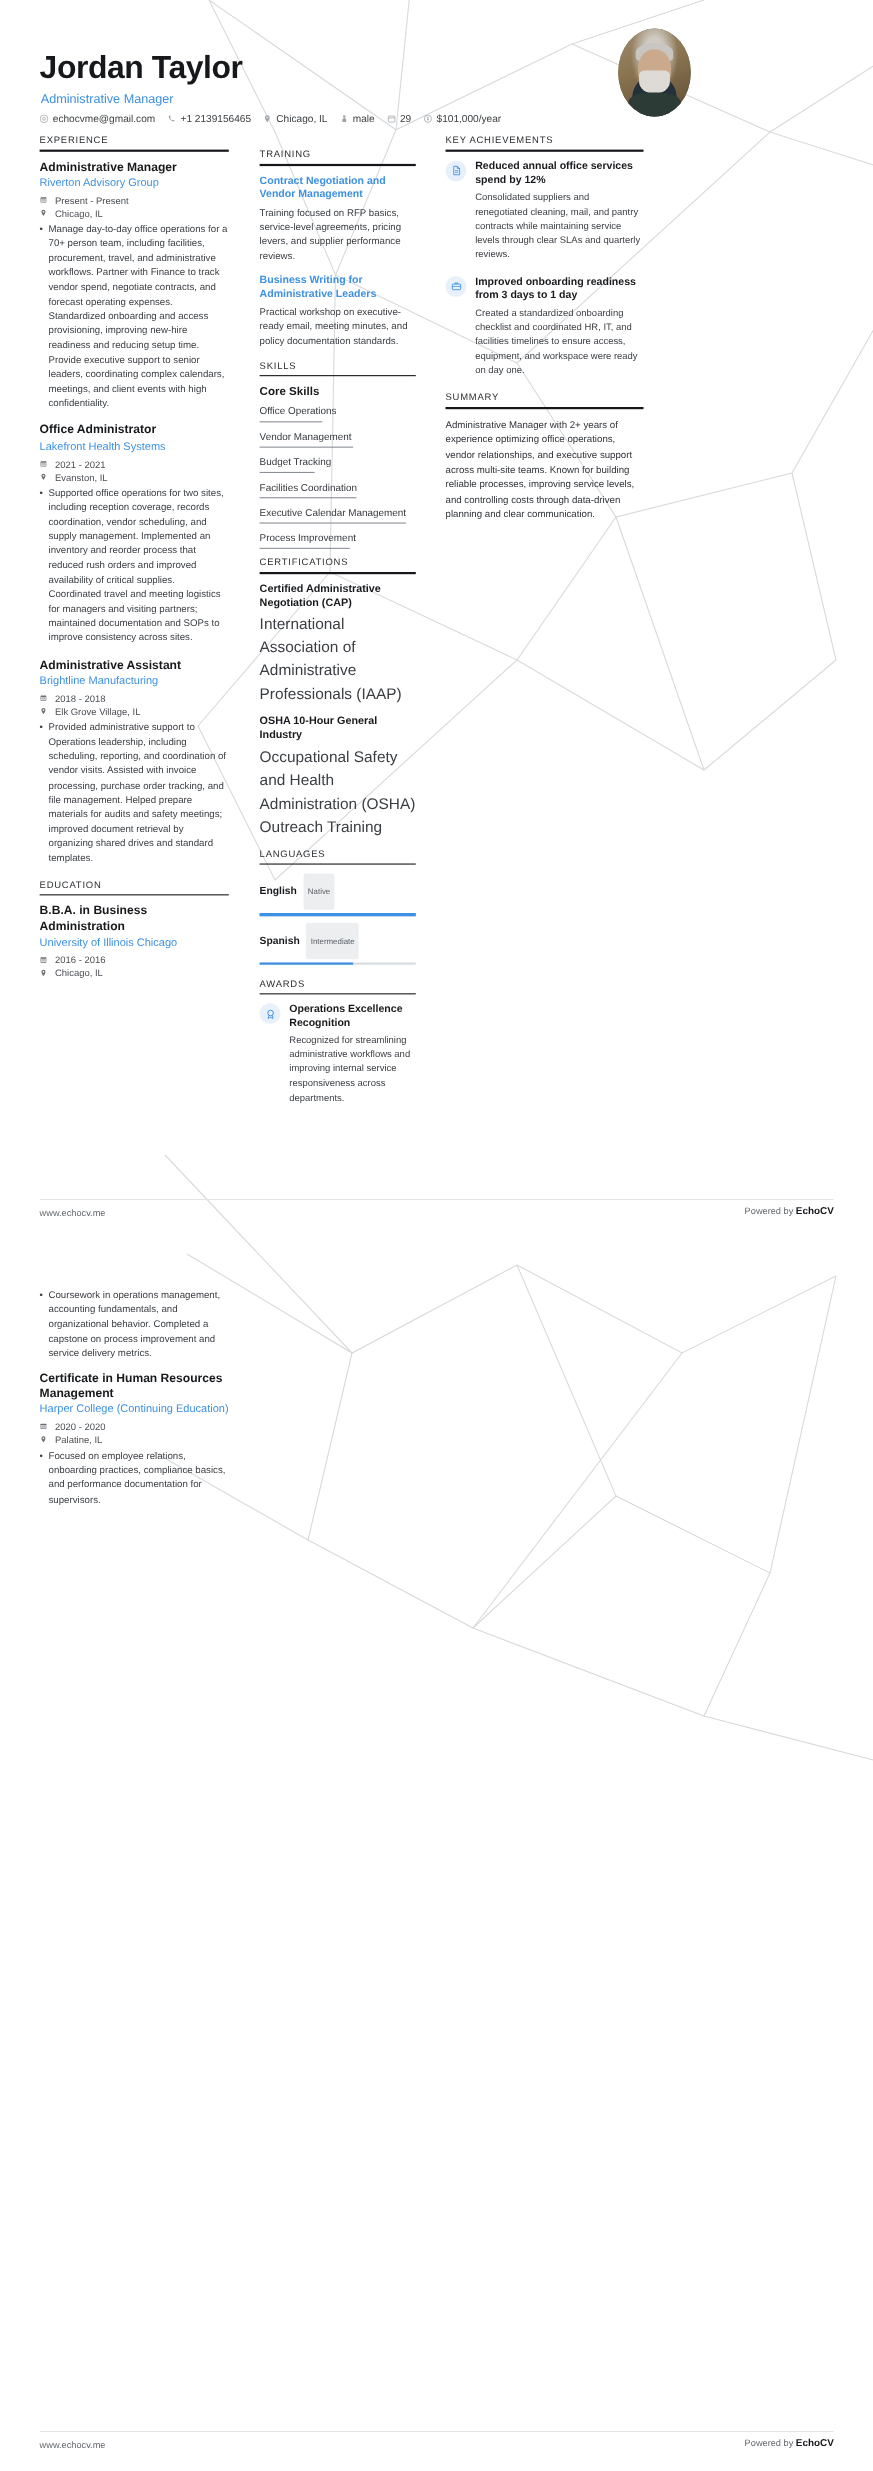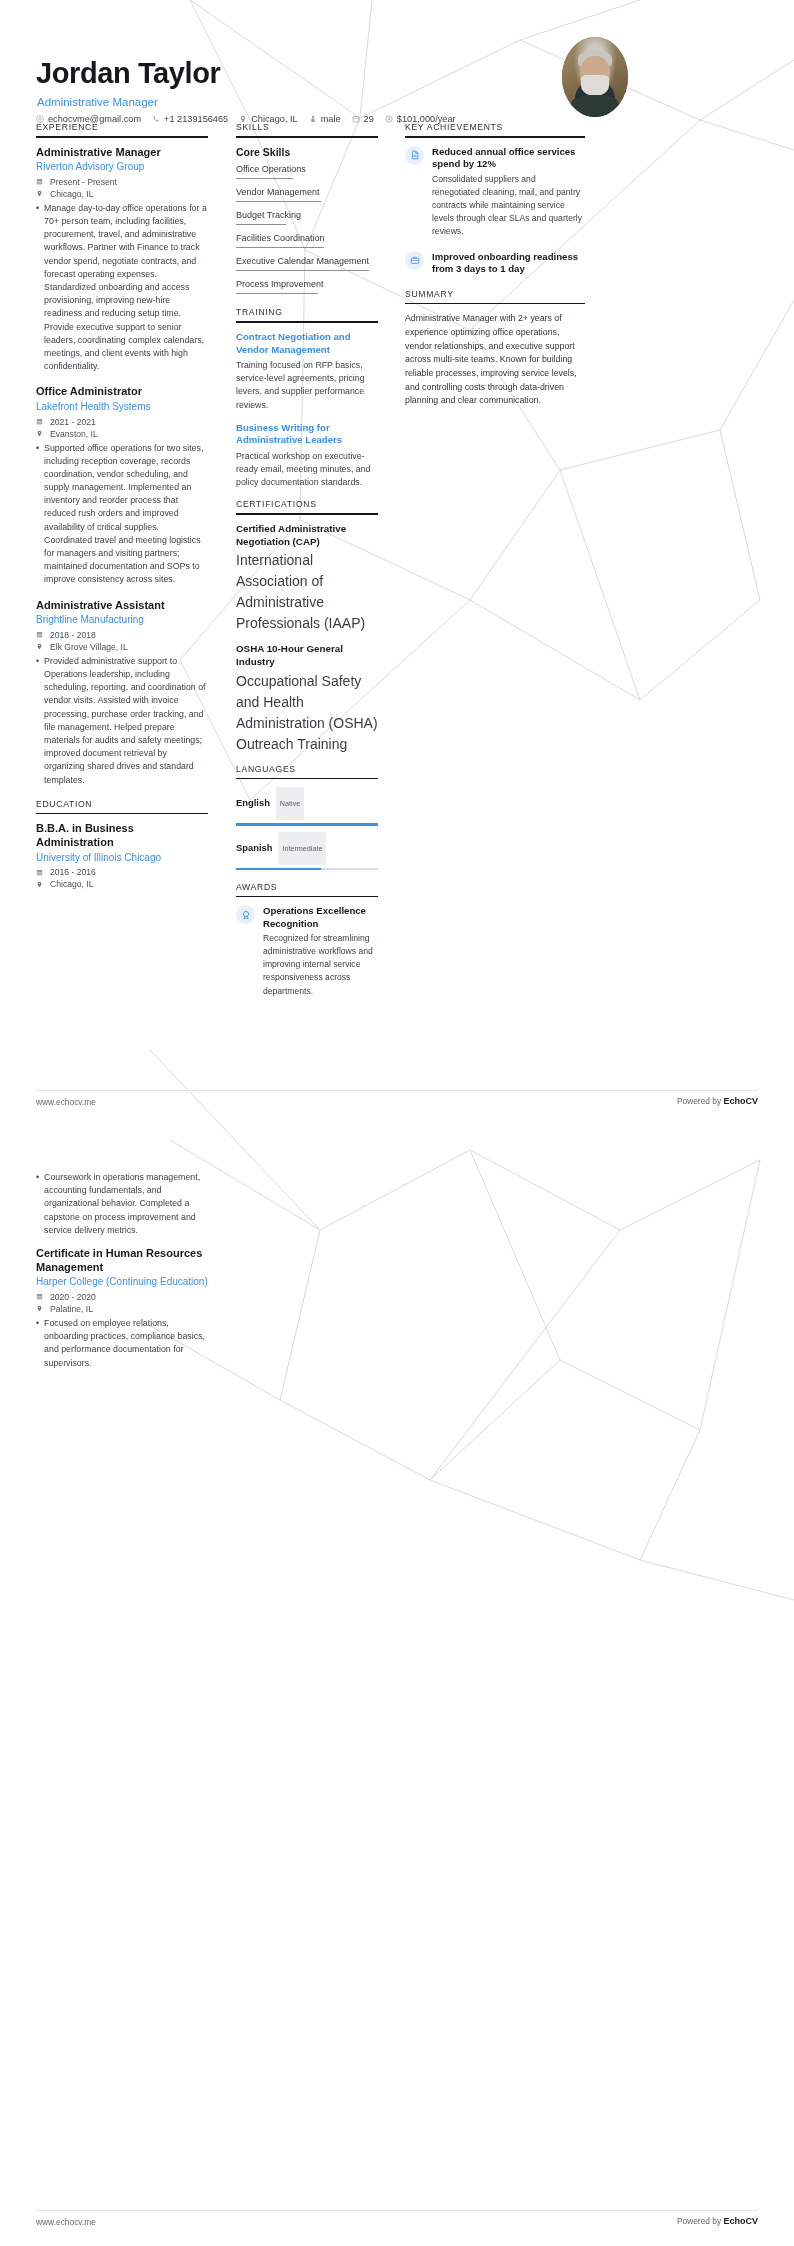--- a/index.html
+++ b/index.html
@@ -12,21 +12,21 @@
   .page { position:relative; width:794px; height:2246px; background:#fff; }
 
   
   .bg-lines { position:absolute; inset:0; z-index:0; pointer-events:none; }
 
   
   .sheet1 { position:absolute; left:0; top:0; width:794px; height:1128px; z-index:2; }
   .sheet2 { position:absolute; left:0; top:1128px; width:794px; height:1118px; z-index:2; }
 
   
-  .header { position:absolute; left:0; top:15px; width:664px; height:122px; }
+  .header { position:absolute; left:0; top:4px; width:664px; height:122px; }
   .name { position:absolute; left:36px; top:42px; font-size:29px; font-weight:700; letter-spacing:-0.4px; color:#16181b; }
   .job-title { position:absolute; left:37px; top:81px; font-size:11.5px; color:#3d90e3; font-weight:400; }
   .contact-row { position:absolute; left:36px; top:95px; display:flex; align-items:center; gap:11px; height:18px; }
   .contact-item { display:flex; align-items:center; gap:4px; font-size:9.2px; color:#3c4044; white-space:nowrap; }
   .contact-item svg { display:block; }
   .avatar {
     position:absolute; right:36px; top:22px; width:66px; height:80px;
     border-radius:50%/50%; overflow:hidden;
     background:#6b5b46;
   }
@@ -321,20 +321,34 @@
                 </svg>
               <span>Chicago, IL</span>
             </div>
           </div>
         </div>
 
       </div>
 
       <div class="col col-mid">
 
+        <div style="margin-top:13px;">
+          <div class="sec-title">TRAINING</div>
+          <div class="sec-rule"></div>
+
+          <div class="tr-block">
+            <div class="tr-title">Contract Negotiation and Vendor Management</div>
+            <div class="tr-desc">Training focused on RFP basics, service-level agreements, pricing levers, and supplier performance reviews.</div>
+          </div>
+          <div class="tr-block">
+            <div class="tr-title">Business Writing for Administrative Leaders</div>
+            <div class="tr-desc">Practical workshop on executive-ready email, meeting minutes, and policy documentation standards.</div>
+          </div>
+        </div>
+
         <div>
           <div class="sec-title">SKILLS</div>
           <div class="sec-rule"></div>
           <div class="skillgroup-title">Core Skills</div>
 
           <div class="skill">
             <div class="skill-name">Office Operations</div>
             <div class="skill-bar" style="width:40%"></div>
           </div>
           <div class="skill">
@@ -349,34 +363,20 @@
             <div class="skill-name">Facilities Coordination</div>
             <div class="skill-bar" style="width:62%"></div>
           </div>
           <div class="skill">
             <div class="skill-name">Executive Calendar Management</div>
             <div class="skill-bar" style="width:94%"></div>
           </div>
           <div class="skill">
             <div class="skill-name">Process Improvement</div>
             <div class="skill-bar" style="width:58%"></div>
-          </div>
-        </div>
-
-        <div style="margin-top:13px;">
-          <div class="sec-title">TRAINING</div>
-          <div class="sec-rule"></div>
-
-          <div class="tr-block">
-            <div class="tr-title">Contract Negotiation and Vendor Management</div>
-            <div class="tr-desc">Training focused on RFP basics, service-level agreements, pricing levers, and supplier performance reviews.</div>
-          </div>
-          <div class="tr-block">
-            <div class="tr-title">Business Writing for Administrative Leaders</div>
-            <div class="tr-desc">Practical workshop on executive-ready email, meeting minutes, and policy documentation standards.</div>
           </div>
         </div>
 
         <div style="margin-top:6px;">
           <div class="sec-title">CERTIFICATIONS</div>
           <div class="sec-rule"></div>
 
           <div class="cert-block">
             <div class="cert-title">Certified Administrative Negotiation (CAP)</div>
             <div class="cert-sub">International Association of Administrative Professionals (IAAP)</div>
@@ -455,20 +455,21 @@
           <div class="ach">
             <div class="ach-ico">
               <svg width="10" height="10" viewBox="0 0 16 16">
                   <rect x="2" y="5.2" width="12" height="8.2" rx="1.1" fill="none" stroke="#3d90e3" stroke-width="1.3"></rect>
                   <path d="M6 5.2V3.6h4v1.6" fill="none" stroke="#3d90e3" stroke-width="1.3"></path>
                   <path d="M2 8.6h12" stroke="#3d90e3" stroke-width="1.1"></path>
                 </svg>
             </div>
             <div class="ach-body">
               <div class="ach-title">Improved onboarding readiness from 3 days to 1 day</div>
+              <div class="ach-desc">Created a standardized onboarding checklist and coordinated HR, IT, and facilities timelines to ensure access, equipment, and workspace were ready on day one.</div>
             </div>
           </div>
         </div>
 
         <div style="margin-top:10px;">
           <div class="sec-title">SUMMARY</div>
           <div class="sec-rule"></div>
           <div class="summary-text">Administrative Manager with 2+ years of experience optimizing office operations, vendor relationships, and executive support across multi-site teams. Known for building reliable processes, improving service levels, and controlling costs through data-driven planning and clear communication.</div>
         </div>
 

